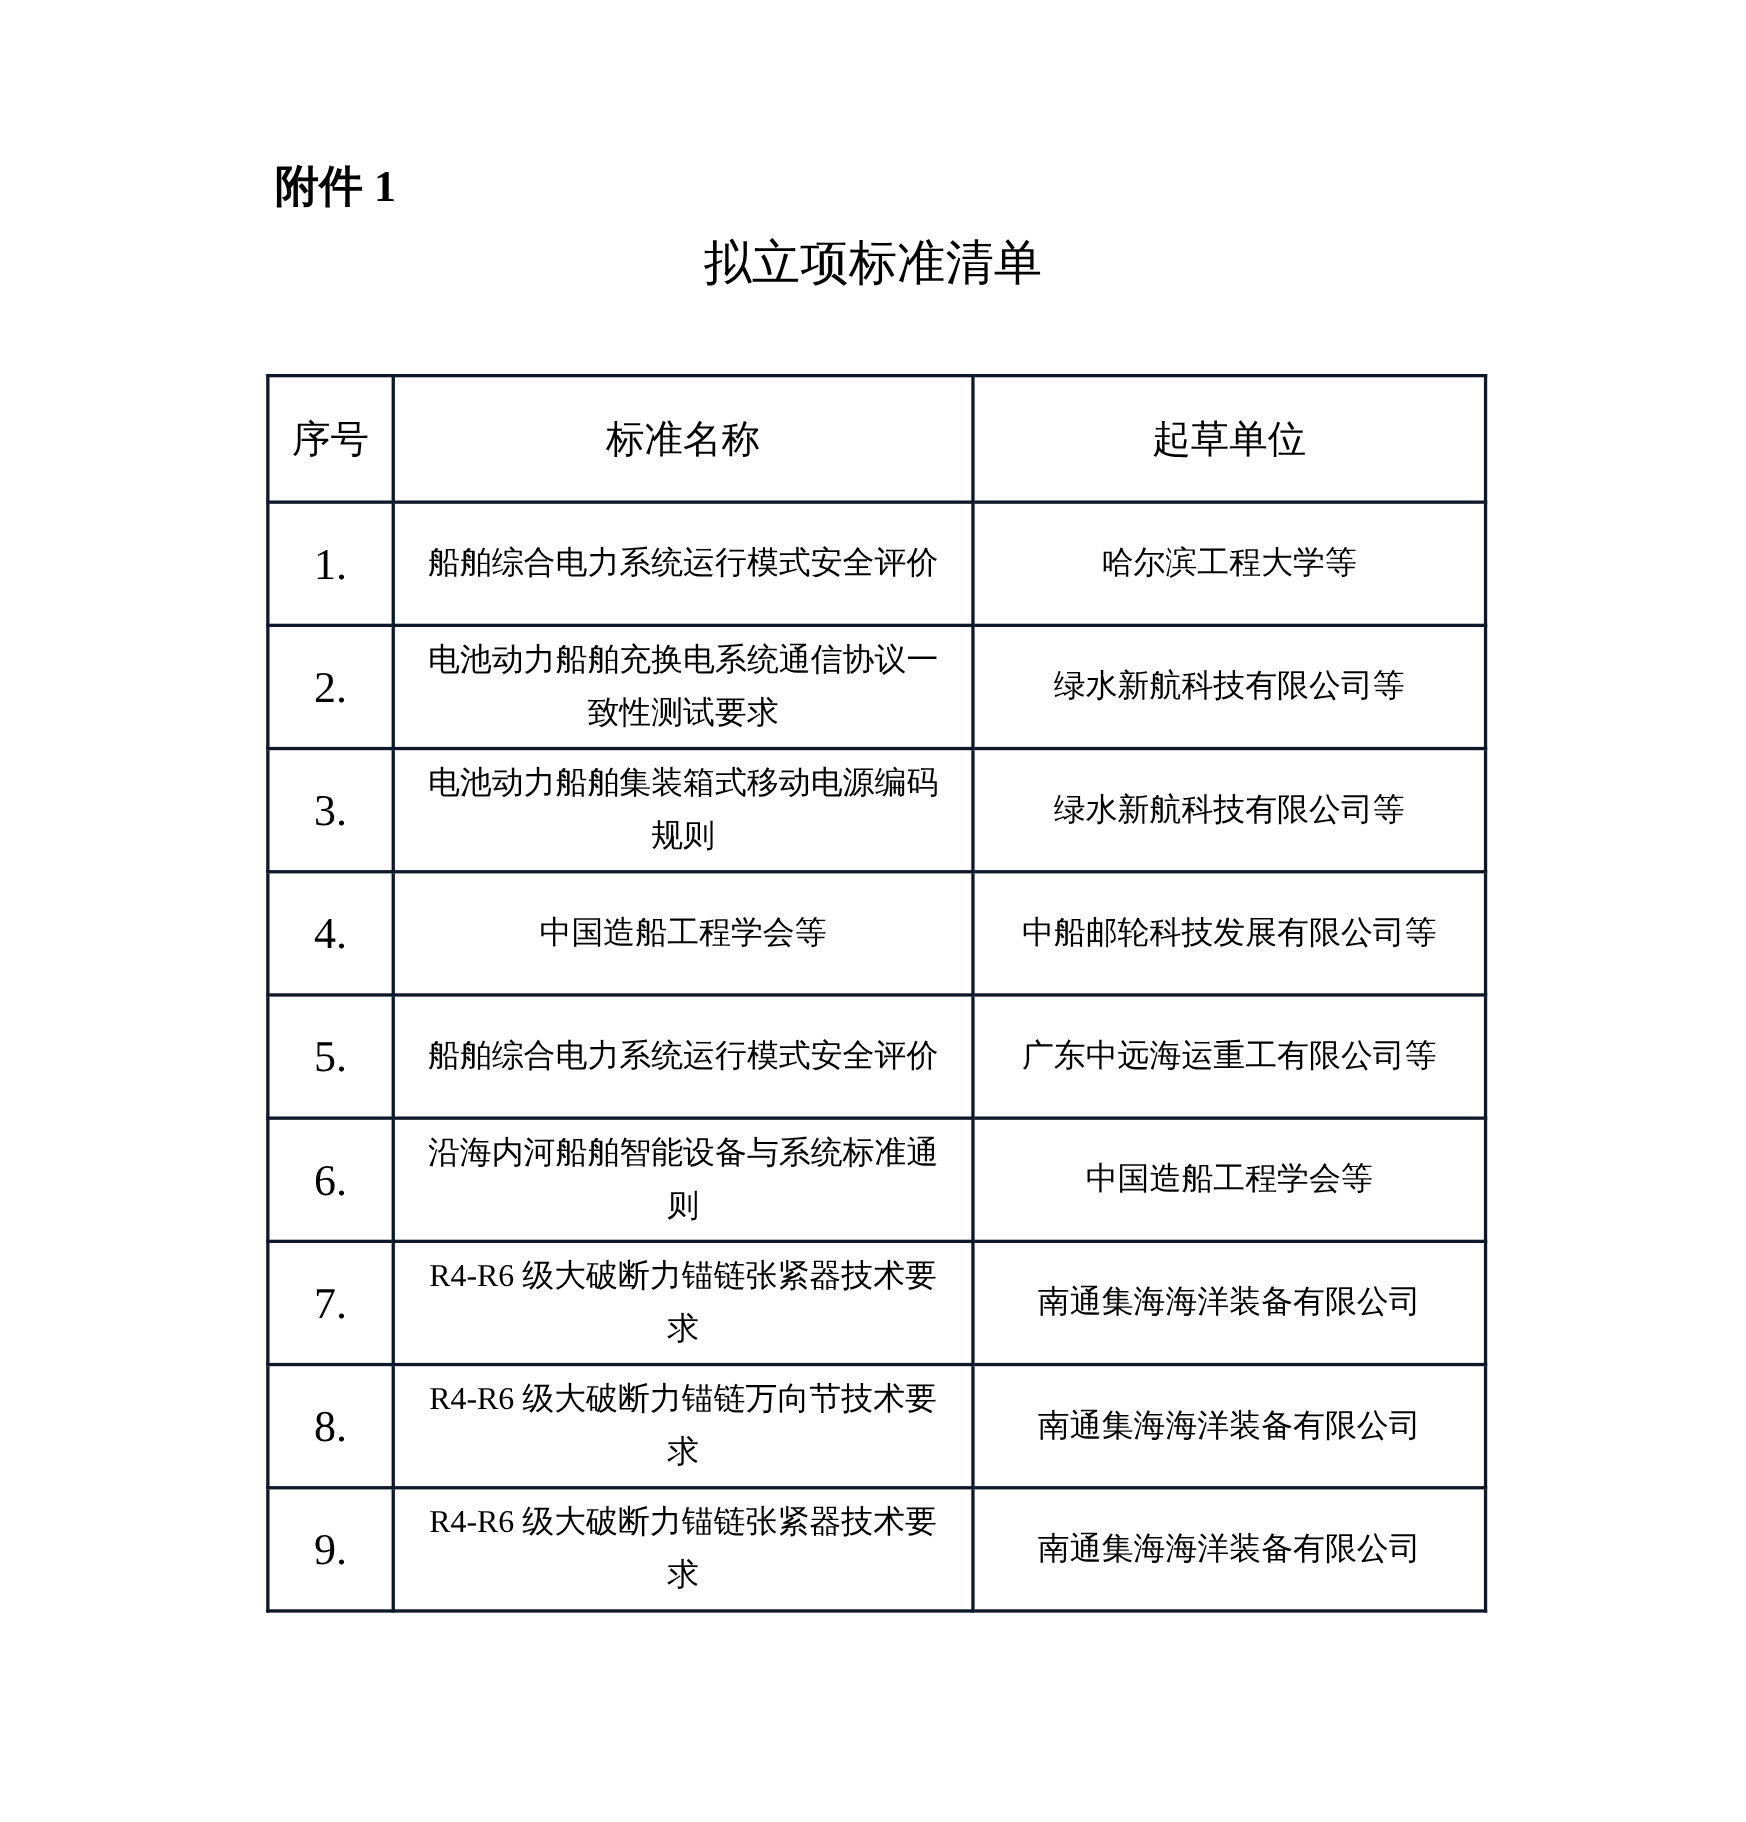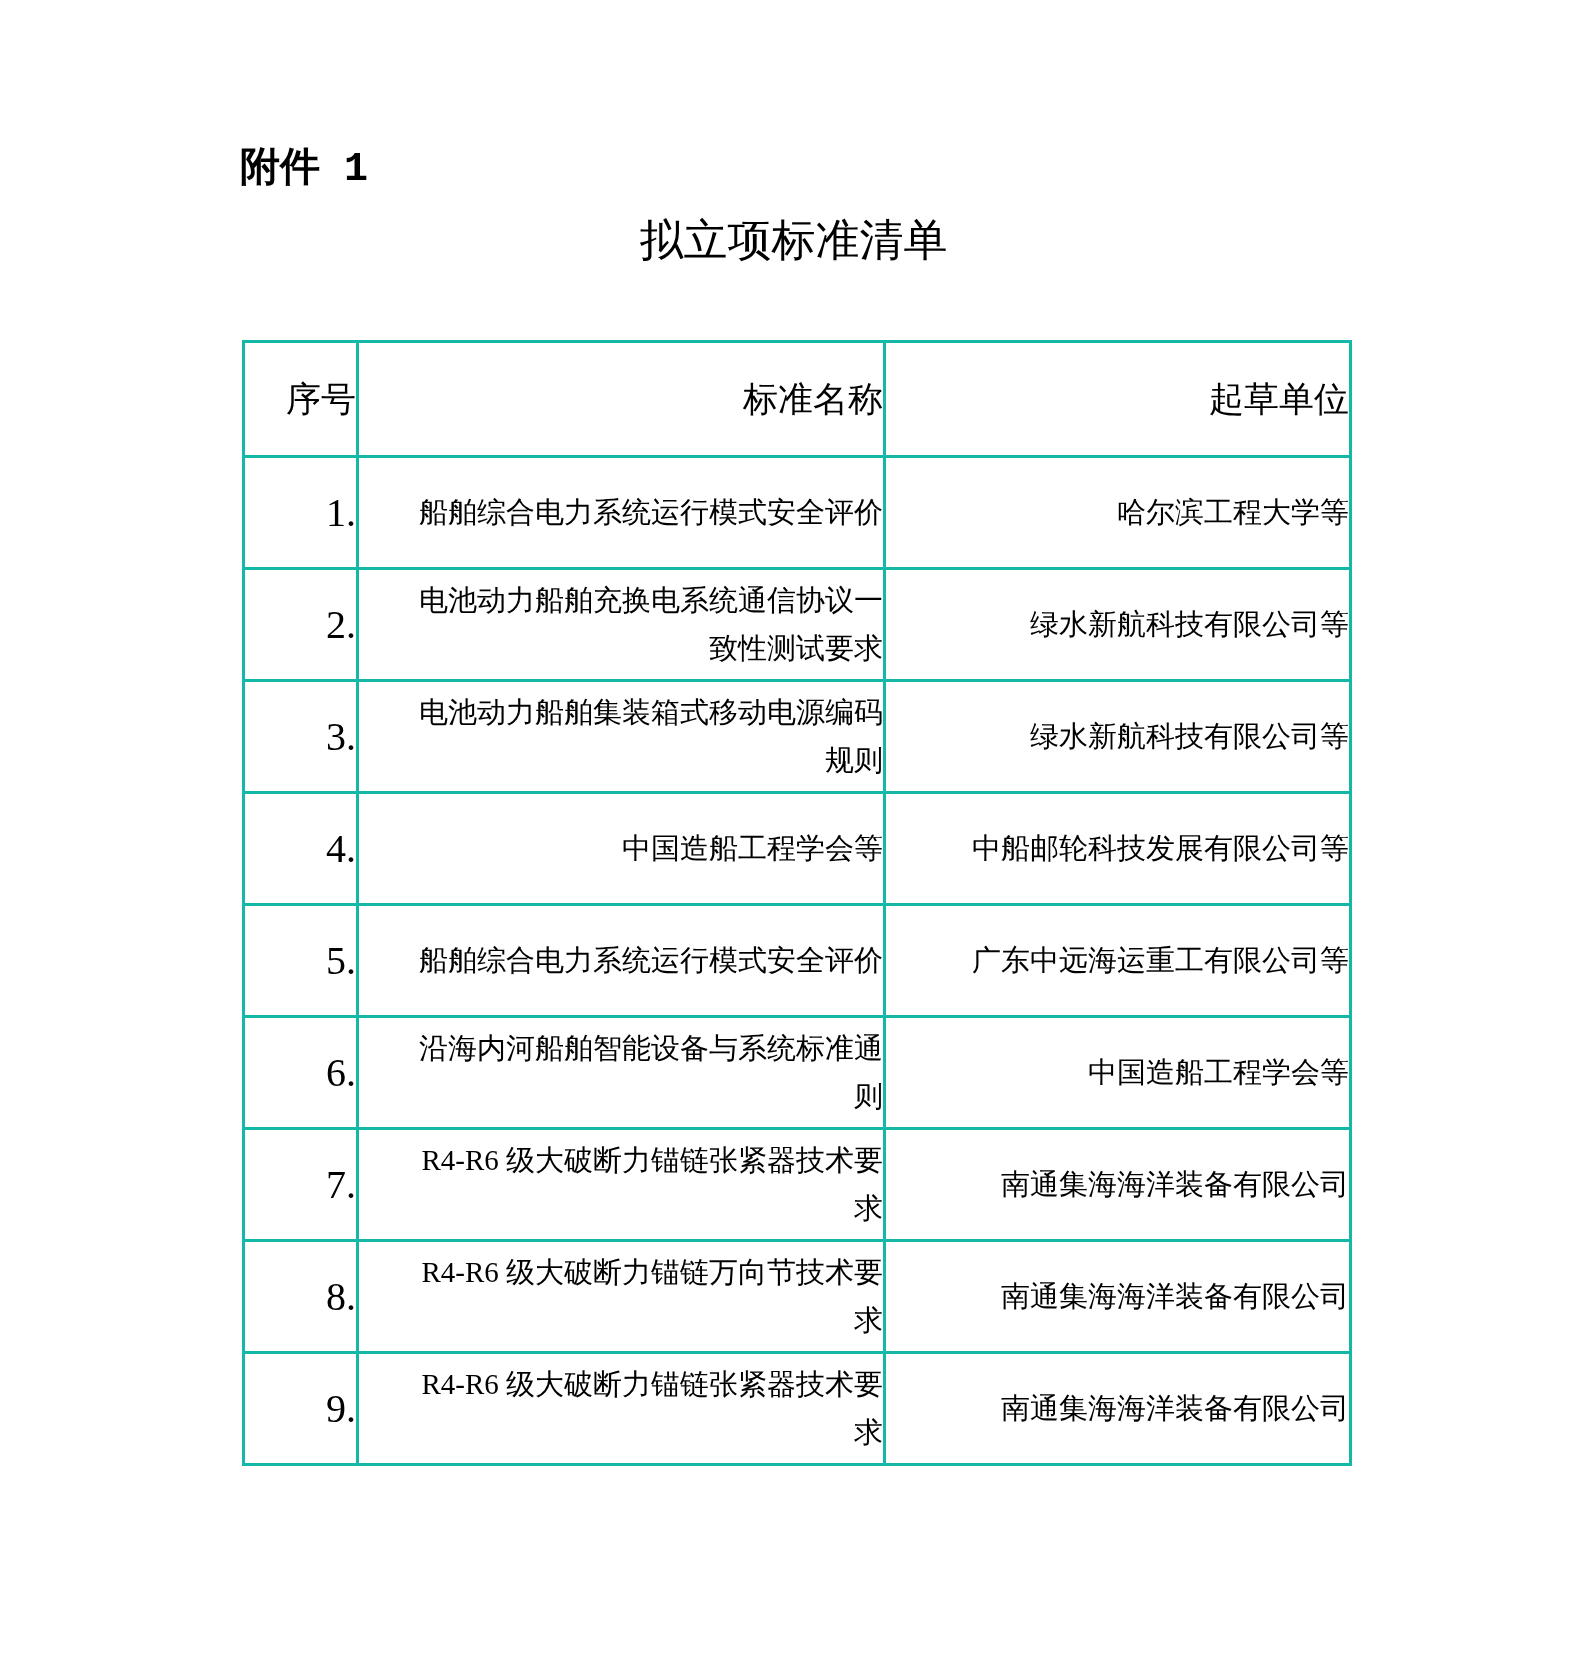--- a/index.html
+++ b/index.html
@@ -9,23 +9,23 @@
   }
   body {
     position: relative;
     width: 1587px;
     height: 1656px;
     color: #000000;
     font-family: "Liberation Serif", "DejaVu Serif", serif;
   }
   .attachment-label {
     position: absolute;
-    left: 240px;
+    left: 250px;
     top: 148px;
-    font-family: Liberation Mono, monospace;
+    font-family: Liberation Serif, serif;
     font-weight: bold;
     font-size: 40px;
     line-height: 1.1;
     white-space: pre;
   }
   .doc-title {
     position: absolute;
     left: 0;
     top: 214px;
     width: 1587px;
@@ -38,22 +38,22 @@
   table.standards {
     position: absolute;
     left: 242px;
     top: 340px;
     width: 1107px;
     border-collapse: collapse;
     table-layout: fixed;
   }
   table.standards th,
   table.standards td {
-    border: 3px solid #14b8a6;
-    text-align: right;
+    border: 3px solid #0f172a;
+    text-align: center;
     vertical-align: middle;
     padding: 0;
     overflow: hidden;
   }
   table.standards th {
     font-weight: normal;
     font-size: 35px;
     height: 112px;
   }
   table.standards tbody tr {

